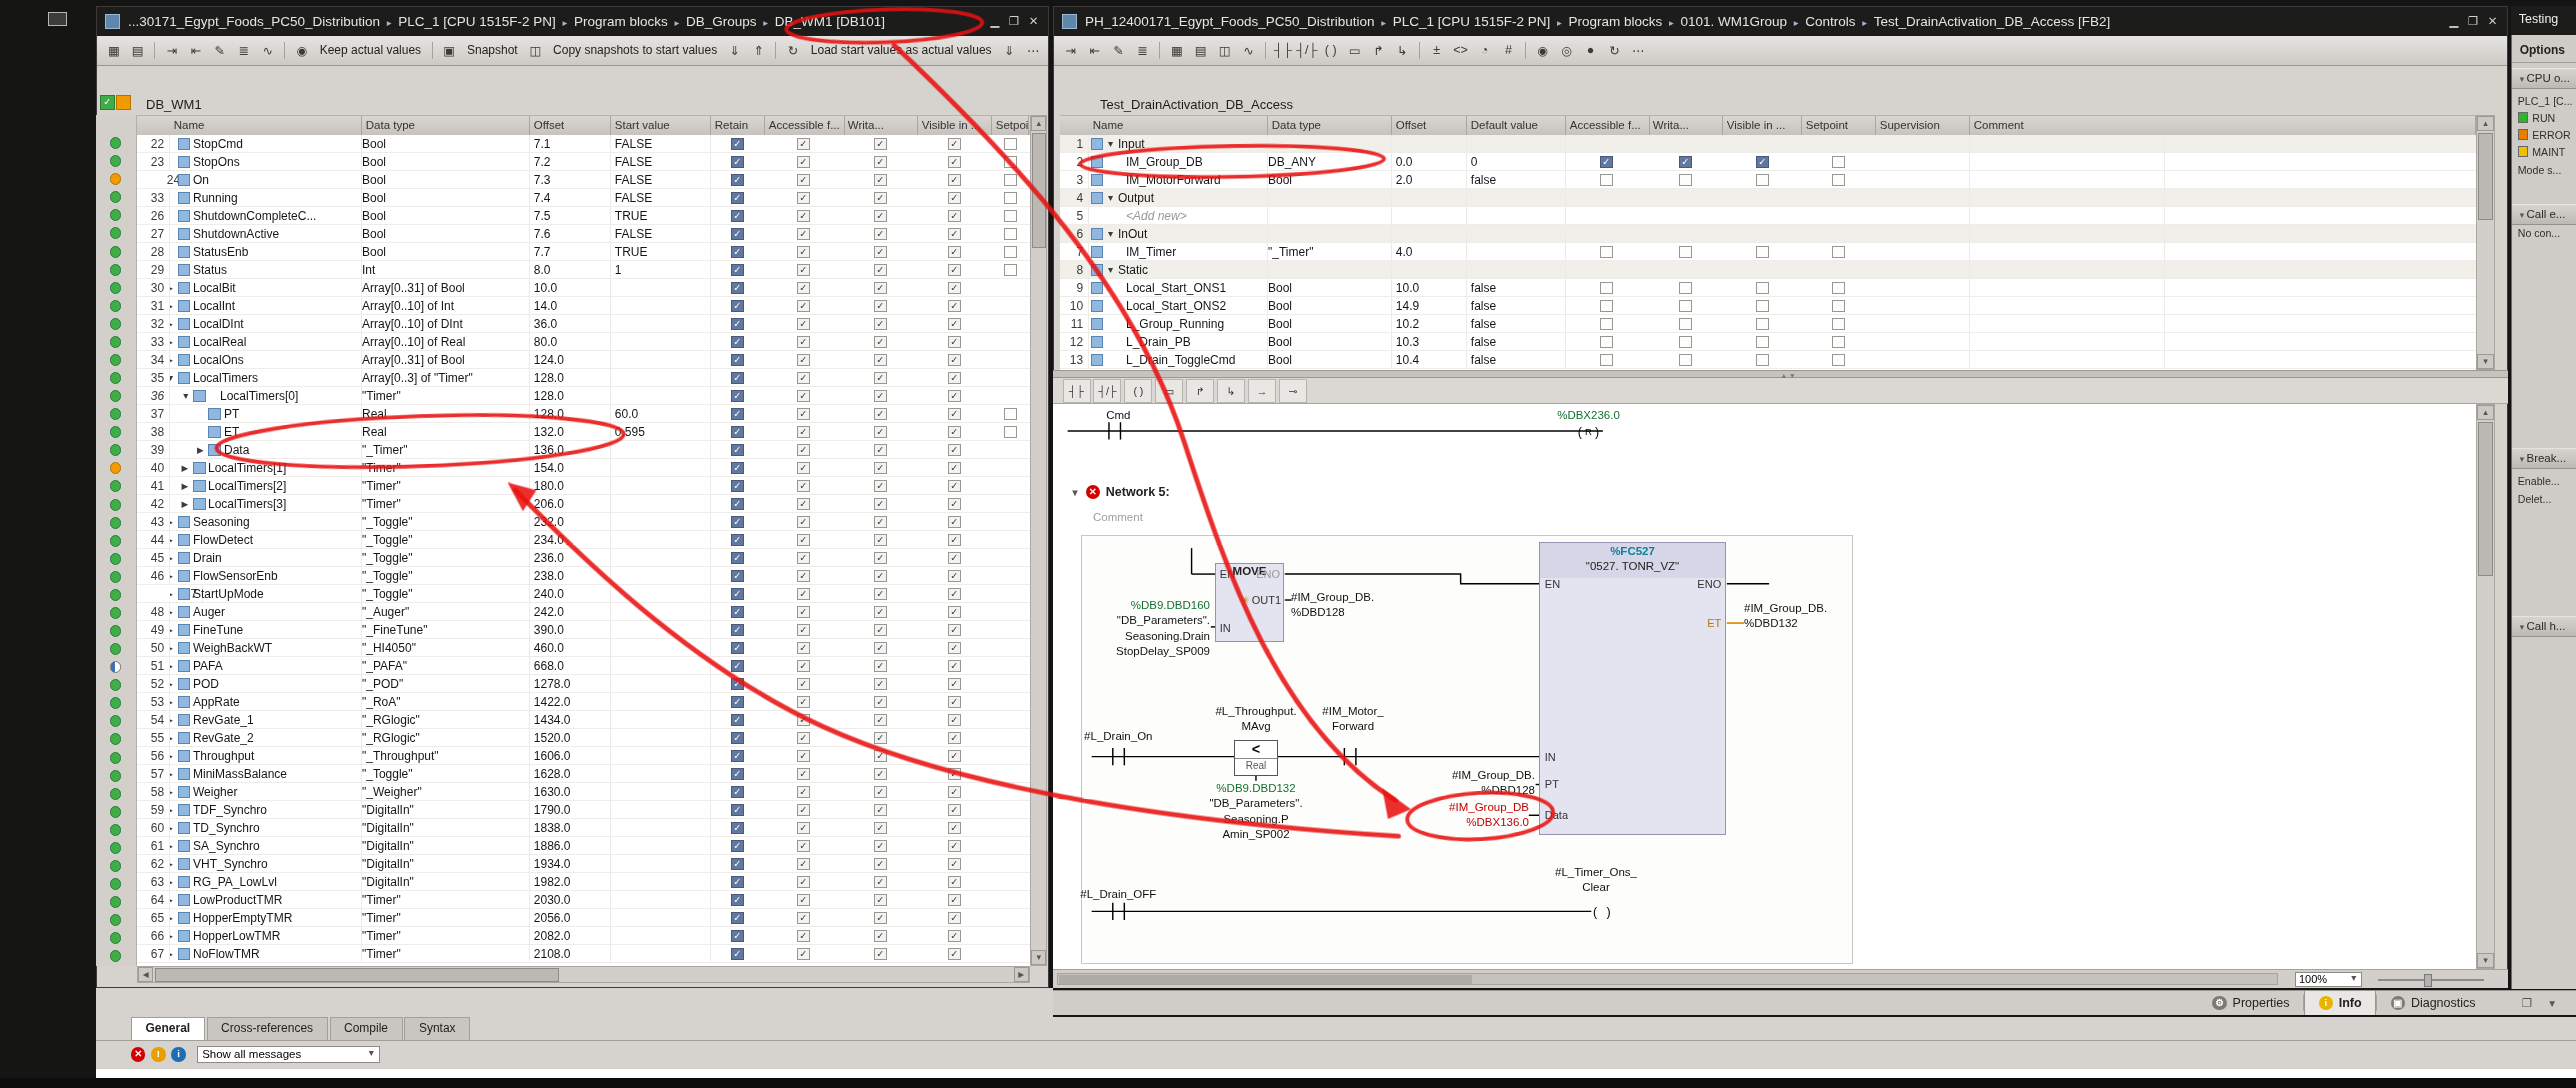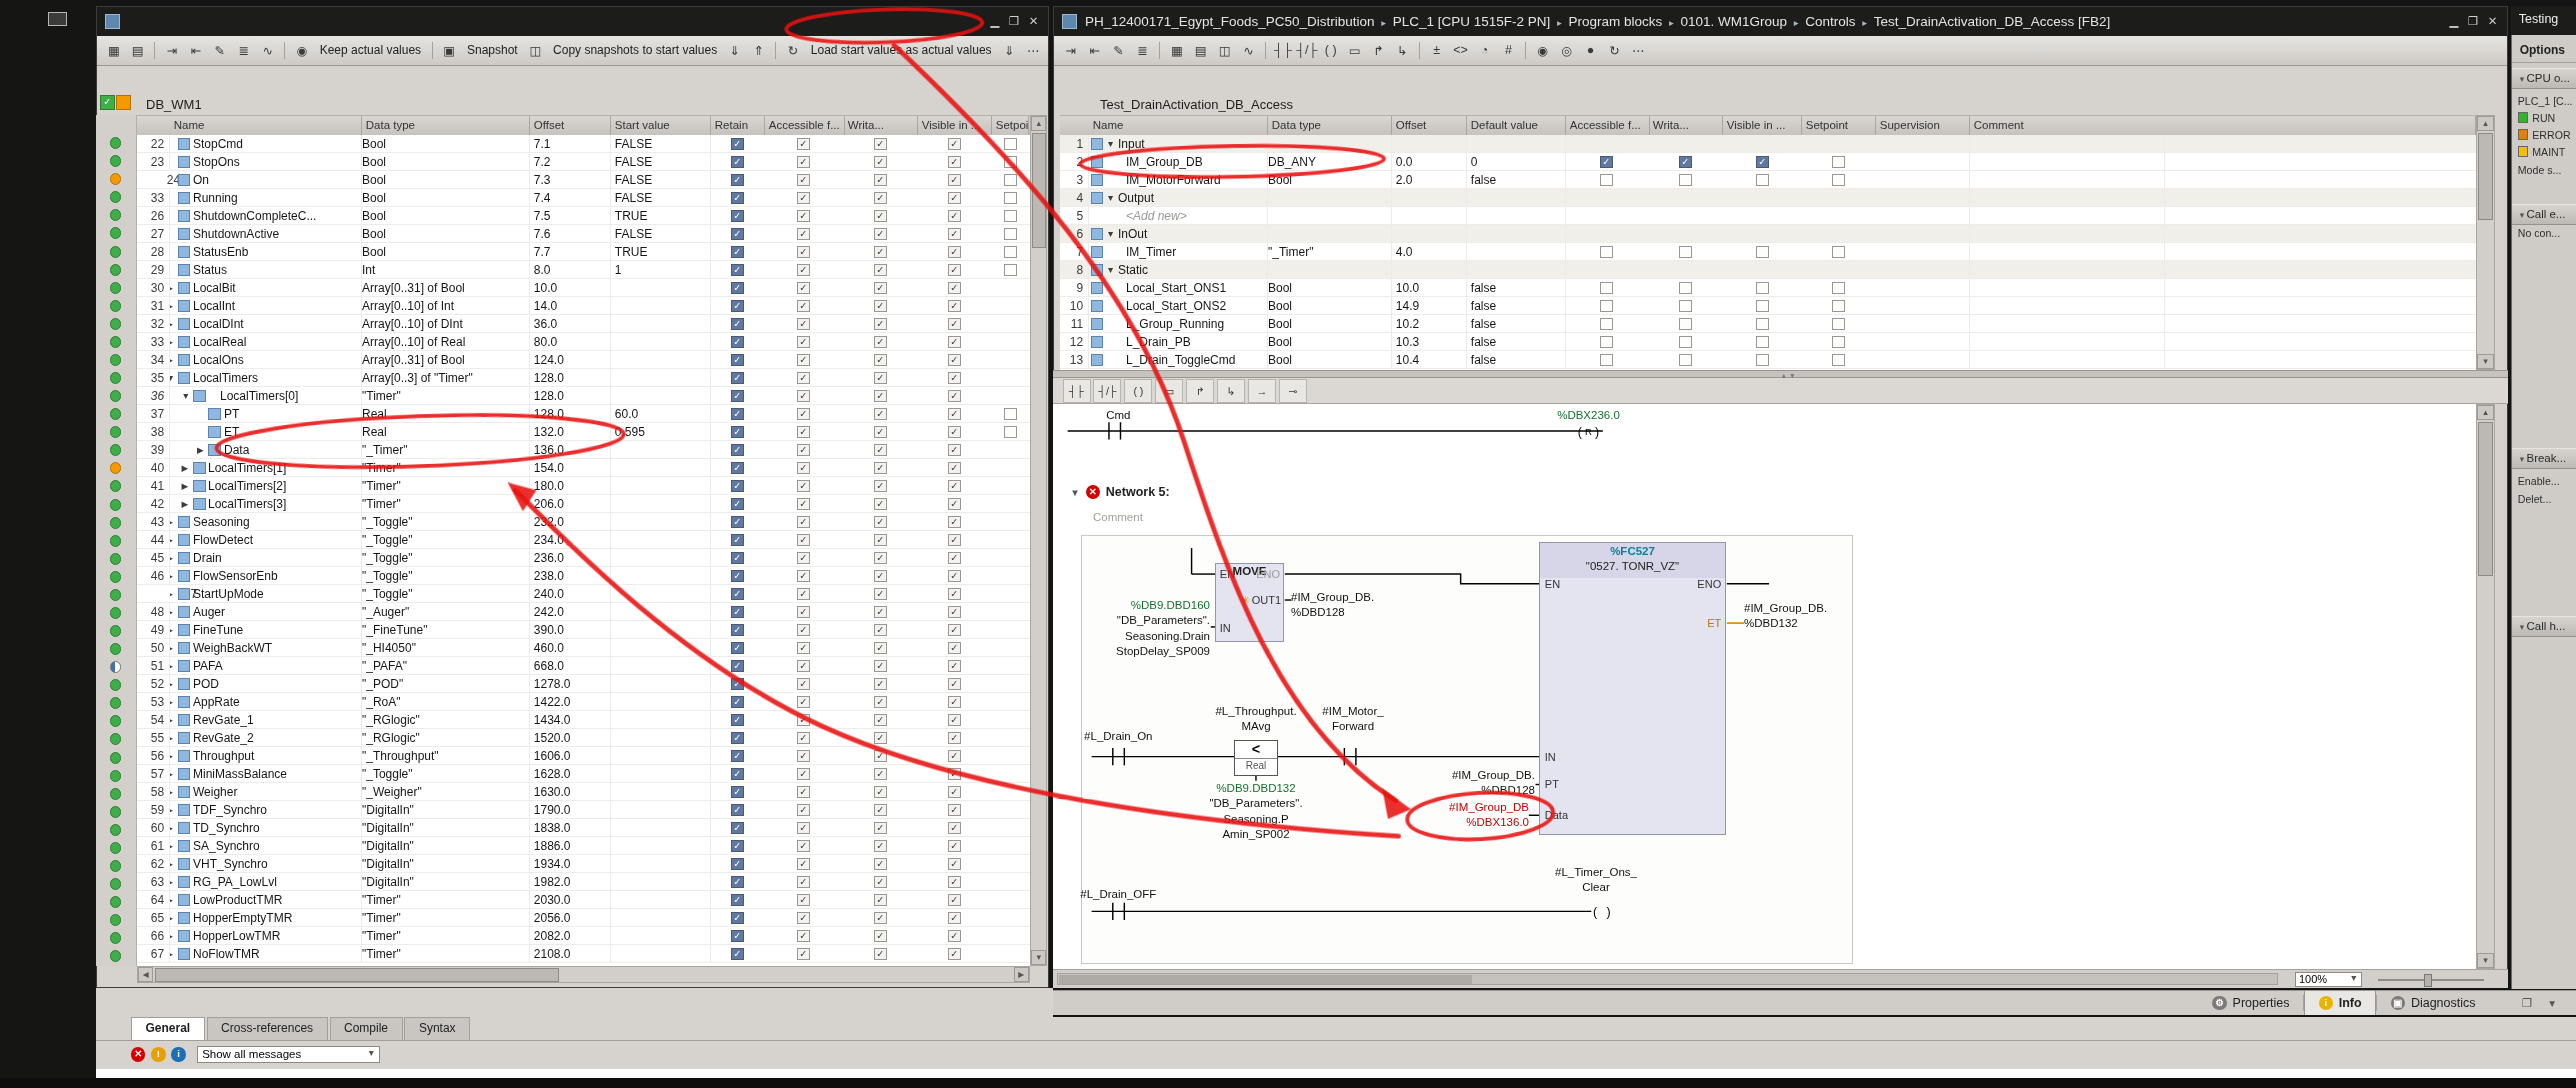--- a/index.html
+++ b/index.html
@@ -75,20 +75,21 @@
 <body>
 
 <div id="root">
 
   <div class="abs" style="left:0;top:0;width:96px;height:1088px;background:#151514;"></div>
   <div class="abs" style="left:48px;top:11.5px;width:17.3px;height:12.5px;border:1px solid #b5b5b3;background:#3c3c3a;"></div>
 
   <div class="win" id="lwin" style="left:96px;top:5.8px;width:953px;height:982px;">
     <div class="titlebar">
       <span class="appicon"></span>
+      <span id="l-bc"><span class="bc-seg">...30171_Egypt_Foods_PC50_Distribution</span><span class="bc-sep">▸</span><span class="bc-seg">PLC_1 [CPU 1515F-2 PN]</span><span class="bc-sep">▸</span><span class="bc-seg">Program blocks</span><span class="bc-sep">▸</span><span class="bc-seg">DB_Groups</span><span class="bc-sep">▸</span><span class="bc-seg">DB_WM1 [DB101]</span></span>
       <span class="win-btns">
         <span>▁</span>
         <span>❐</span>
         <span>✕</span>
       </span>
     </div>
     <div class="toolbar" id="l-toolbar">
         <span class="tbi">▦</span>
         <span class="tbi">▤</span>
         <span class="tsep"></span>

